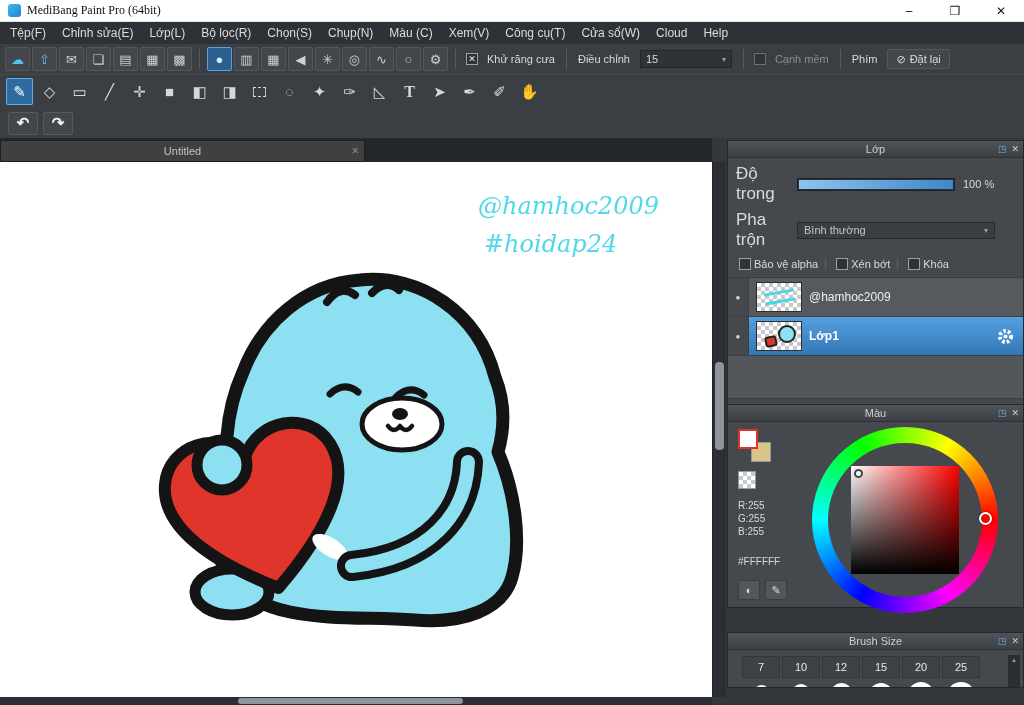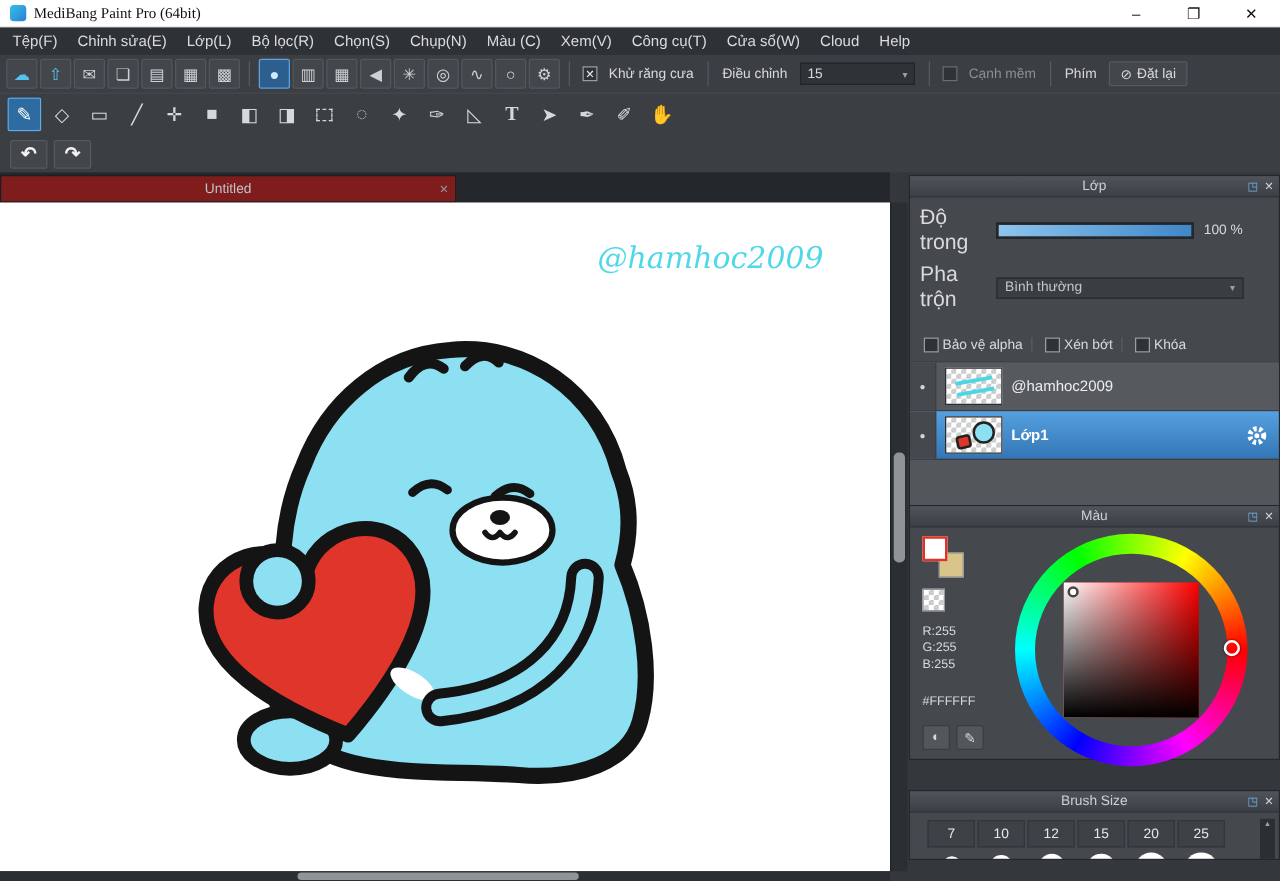--- a/index.html
+++ b/index.html
@@ -36,21 +36,21 @@
   .tool-btn{width:27px;height:27px;display:flex;align-items:center;justify-content:center;color:#d6d9dc;font-size:15px;border-radius:2px;flex:none;}
   .tool-btn.sel{background:#2e6ba1;box-shadow:inset 0 0 0 1px #64aae4;color:#fff;}
   .tool-btn.serif{font-family:"Liberation Serif",serif;font-weight:bold;font-size:16px;}
   .dashed-rect{width:13px;height:10px;border:1px dashed #d6d9dc;}
 
   .undo-row{left:0;top:108px;width:1024px;height:30px;background:#3b3f44;display:flex;align-items:center;padding-left:8px;gap:5px;}
   .undo-btn{width:30px;height:23px;background:#43474c;border:1px solid #56595e;border-radius:2px;color:#f2f3f4;font-size:15px;font-weight:bold;display:flex;align-items:center;justify-content:center;}
 
   
   .tabbar{left:0;top:138px;width:712px;height:24px;background:#24272b;display:flex;align-items:flex-end;}
-  .tab{width:365px;height:22px;background:#7f1d1d;border:1px solid #1b1e22;color:#bfc2c6;font-size:11px;display:flex;align-items:center;justify-content:center;position:relative;}
+  .tab{width:365px;height:22px;background:#404040;border:1px solid #1b1e22;color:#bfc2c6;font-size:11px;display:flex;align-items:center;justify-content:center;position:relative;}
   .tab-close{position:absolute;right:5px;top:5px;font-size:9px;color:#8f9499;}
   .canvas{left:0;top:162px;width:712px;height:535px;background:#ffffff;overflow:hidden;}
   .wm{position:absolute;font-family:"DejaVu Serif",serif;font-style:italic;font-size:24px;color:#4fd8e8;white-space:nowrap;}
   .wm1{left:478px;top:30px;}
   .wm2{left:484px;top:68px;}
 
   .vscroll{left:712px;top:162px;width:14px;height:535px;background:#2b2e33;border-left:1px solid #1f2227;}
   .vthumb{position:absolute;left:2px;top:200px;width:9px;height:88px;background:#8f9499;border-radius:4px;}
   .hscroll{left:0;top:697px;width:712px;height:8px;background:#2b2e33;}
   .hthumb{position:absolute;left:238px;top:1px;width:225px;height:6px;background:#8f9499;border-radius:3px;}
@@ -64,21 +64,21 @@
   .hic{position:absolute;right:4px;top:0;height:100%;display:flex;align-items:center;gap:5px;font-size:9px;}
   .hic .pop{color:#6fb3e8;}
   .hic .cls{color:#cdd0d4;}
 
   .lrow{display:flex;align-items:center;padding:0 8px;margin-top:6px;gap:6px;}
   .lrow .lab{width:55px;font-size:17px;color:#d8dadc;flex:none;}
   .slider{width:158px;height:13px;background:#2b2e33;border:1px solid #1f2227;position:relative;flex:none;}
   .slider-fill{position:absolute;top:1px;left:1px;bottom:1px;width:154px;background:linear-gradient(to right,#8ec4ee,#3f87c8);}
   .opv{font-size:11px;color:#d8dadc;margin-left:2px;}
   .dropdown{width:198px;height:17px;background:#3a3e43;border:1px solid #26292d;display:flex;align-items:center;padding:0 6px;font-size:11px;color:#c3c6ca;flex:none;}
-  .checks{display:flex;align-items:flex-end;margin-top:20px;padding:0 8px;font-size:11px;color:#d8dadc;}
+  .checks{display:flex;align-items:flex-end;margin-top:8px;padding:0 8px;font-size:11px;color:#d8dadc;}
   .checks .cl{margin-right:7px;white-space:nowrap;}
   .divline{width:1px;height:12px;background:#5a5e63;margin-right:7px;}
 
   .layer-list{margin-top:7px;height:122px;background:#53565b;border-top:1px solid #3a3d42;border-bottom:1px solid #3a3d42;}
   .layer-row{height:39px;display:flex;align-items:center;background:#56595e;border-bottom:1px solid #3c3f44;position:relative;}
   .layer-row.sel{background:linear-gradient(#55a0e0,#3376b5);}
   .eye-col{width:21px;align-self:stretch;background:#45494e;border-right:1px solid #3c3f44;display:flex;align-items:center;justify-content:center;font-size:8px;color:#d2d5d9;}
   .thumb{width:46px;height:30px;margin:0 7px;border:1px solid #2a2d31;position:relative;overflow:hidden;flex:none;}
   .checker{background-color:#fff;background-image:linear-gradient(45deg,#c9c9c9 25%,transparent 25%,transparent 75%,#c9c9c9 75%),linear-gradient(45deg,#c9c9c9 25%,transparent 25%,transparent 75%,#c9c9c9 75%);background-size:8px 8px;background-position:0 0,4px 4px;}
   .squiggle{position:absolute;left:7px;top:8px;width:30px;height:3px;background:#49d6e6;transform:rotate(-10deg);box-shadow:0 9px 0 #49d6e6;}
@@ -230,20 +230,21 @@
       <g transform="rotate(-14 262 360)">
         <path d="M 262 292 C 242 260 190 262 177 300 C 165 335 192 378 262 428 C 332 378 359 335 347 300 C 334 262 282 260 262 292 Z" fill="#e0352b" stroke-width="12"></path>
       </g>
       <ellipse cx="330" cy="385" rx="20" ry="9" fill="#ffffff" stroke="none" transform="rotate(32 330 385)"></ellipse>
       <circle cx="222" cy="303" r="25" fill="#8ddff2" stroke-width="11"></circle>
       <path d="M 468 300 C 466 352 430 396 352 404" fill="none" stroke-width="30"></path>
       <path d="M 468 300 C 466 352 430 396 352 404" fill="none" stroke="#8ddff2" stroke-width="14"></path>
     </g>
   </svg>
   <div class="wm wm1">@hamhoc2009</div>
+  <div class="wm wm2">#hoidap24</div>
 </div>
 
 <div class="abs vscroll">
   <div class="vthumb"></div>
 </div>
 <div class="abs hscroll">
   <div class="hthumb"></div>
 </div>
 
 <div class="panel p-layers">

